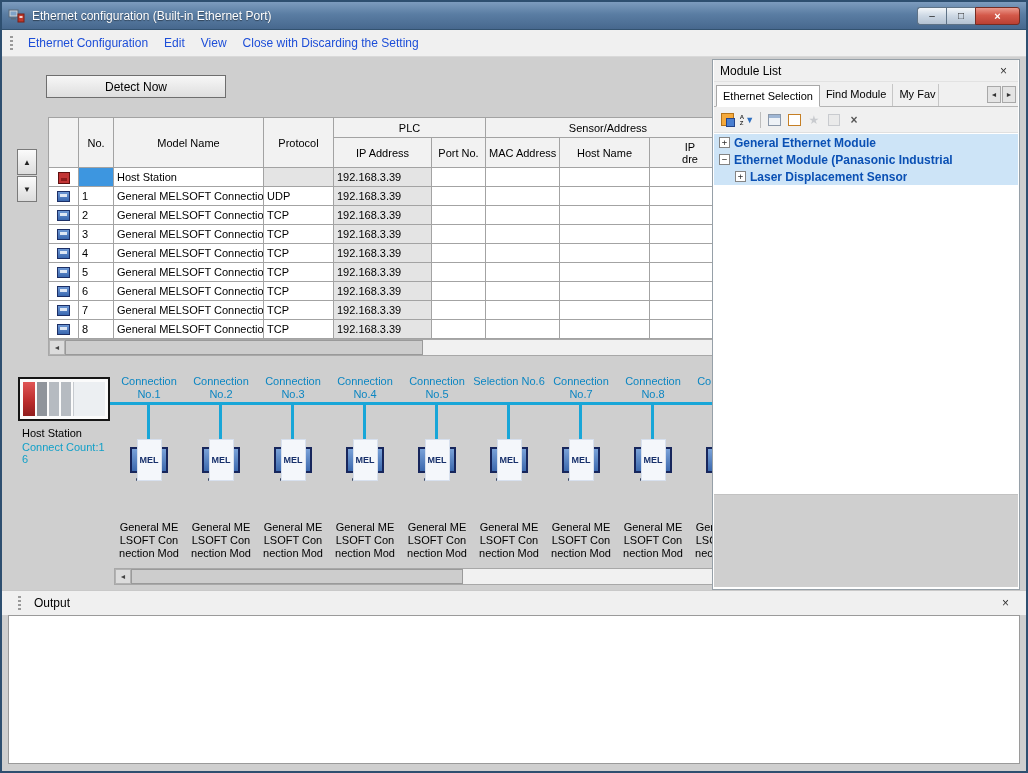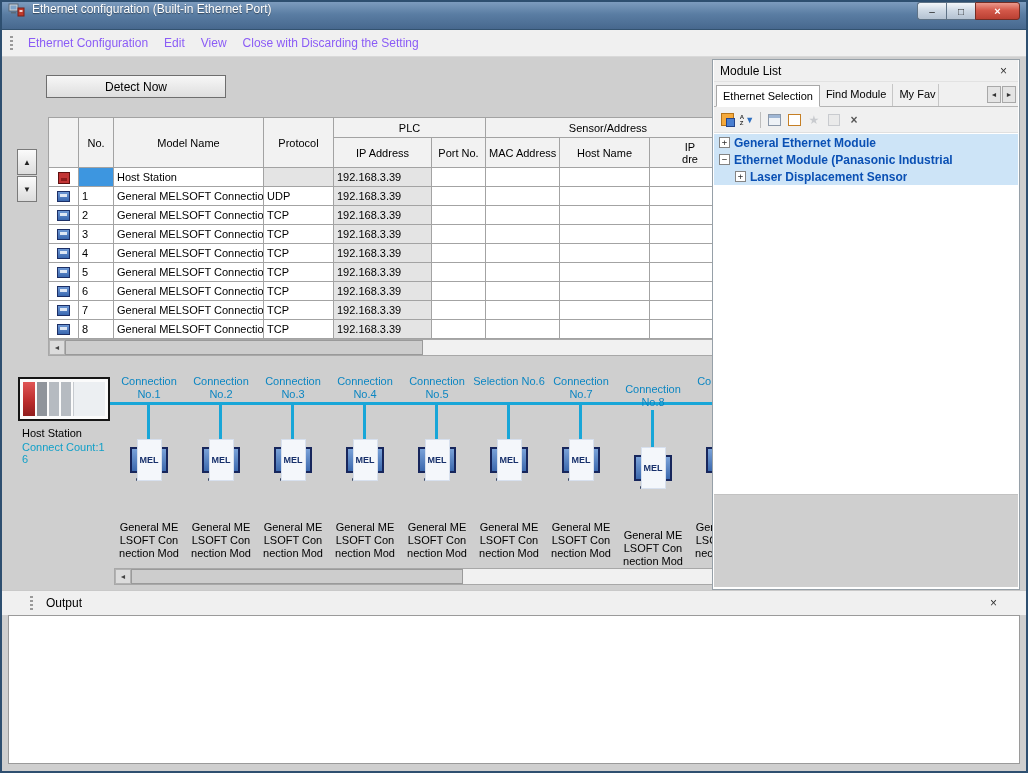--- a/index.html
+++ b/index.html
@@ -3,36 +3,36 @@
 <meta charset="utf-8">
 <style>
   *{box-sizing:border-box;}
   html,body{margin:0;padding:0;background:#fff;}
   #window{position:relative;width:1028px;height:773px;border:2px solid #2e4f70;background:#cfcfcf;
           font-family:"Liberation Sans",sans-serif;overflow:hidden;}
 
   
   .titlebar{position:absolute;top:0;left:0;right:0;height:28px;
     background:linear-gradient(180deg,#7d9cbe 0%,#5a7da3 45%,#47688e 100%);
-    display:flex;align-items:flex-start;padding:0 6px;border-bottom:1px solid #33526f;}
+    display:flex;align-items:center;padding:0 6px;border-bottom:1px solid #33526f;}
   .app-icon{width:18px;height:16px;margin-right:6px;flex:none;}
   .title{color:#fff;font-size:12px;text-shadow:0 1px 1px rgba(0,0,0,.45);flex:1;white-space:nowrap;overflow:hidden;}
   .winbtns{display:flex;}
   .wbtn{width:29px;height:18px;display:flex;align-items:center;justify-content:center;font-size:10px;color:#222;
     background:linear-gradient(#f4f7fa,#cdd8e4 48%,#b4c2d2);border:1px solid #5e7286;border-right:none;}
   .wbtn.min{border-radius:3px 0 0 3px;}
   .wbtn.close{width:45px;border-radius:0 3px 3px 0;border:1px solid #742d24;
     background:linear-gradient(#eb9a8d,#d4594a 45%,#ba4033);color:#fff;font-weight:bold;font-size:11px;}
 
   
   .menubar{position:absolute;top:28px;left:0;right:0;height:27px;background:#f0f0f0;
     border-bottom:1px solid #d9d9d9;display:flex;align-items:center;padding:0 4px;}
   .grip{width:3px;height:15px;margin:0 7px 0 4px;flex:none;
     background:repeating-linear-gradient(180deg,#9a9a9a 0 2px,transparent 2px 4px);}
-  .menu-item{padding:4px 8px;font-size:12px;color:#8b5cf6;white-space:nowrap;}
+  .menu-item{padding:4px 8px;font-size:12px;color:#1d4ed8;white-space:nowrap;}
 
   
   .content{position:absolute;top:55px;left:0;right:0;height:533px;}
   .main-left{position:absolute;left:8px;top:0;width:738px;height:533px;overflow:hidden;}
 
   .detect{position:absolute;left:36px;top:18px;width:180px;height:23px;
     font:12px "Liberation Sans",sans-serif;background:linear-gradient(#f7f7f7,#dedede);
     border:1px solid #6e6e6e;color:#000;}
 
   .mover{position:absolute;left:7px;width:20px;height:26px;background:linear-gradient(#fbfbfb,#dcdcdc);
@@ -137,21 +137,21 @@
   .tree-row{height:17px;display:flex;align-items:center;background:#cde4f7;overflow:hidden;}
   .tree-row.lvl1{padding-left:16px;}
   .expand{width:11px;height:11px;border:1px solid #848484;background:#fff;font-size:9px;line-height:9px;
     text-align:center;margin:0 4px 0 5px;color:#333;flex:none;font-family:"DejaVu Sans Mono",monospace;}
   .tlabel{font-size:12px;font-weight:bold;color:#0a50b4;white-space:nowrap;overflow:hidden;}
   .mp-gray{position:absolute;top:434px;left:1px;right:1px;bottom:2px;background:#cfcfcf;border-top:1px solid #c2c2c2;}
 
   
   .output-panel{position:absolute;left:0;right:0;top:588px;height:181px;background:#cfcfcf;}
   .output-header{position:absolute;top:0;left:0;right:0;height:25px;background:#f0f0f0;display:flex;
-    align-items:center;padding:0 24px;border-top:1px solid #c9c9c9;}
+    align-items:center;padding:0 12px;border-top:1px solid #c9c9c9;}
   .output-title{font-size:12px;margin-left:6px;flex:1;color:#000;}
   .output-body{position:absolute;top:25px;left:6px;right:6px;bottom:7px;background:#fff;border:1px solid #9a9a9a;}
 </style>
 </head>
 <body>
 
 <div id="window">
 
   <div class="titlebar">
     <svg class="app-icon" viewBox="0 0 18 16">
@@ -424,21 +424,21 @@
               <div class="c-line"></div>
               <div class="c-mon">
                 <div class="screen">
                   <span class="mel">MEL</span>
                 </div>
                 <div class="stand"></div>
                 <div class="base"></div>
               </div>
               <div class="c-dev">General MELSOFT Connection Mod</div>
             </div>
-            <div class="conn" style="left: 607px; margin-top: 8px;">
+            <div class="conn" style="left: 607px;">
               <div class="c-label">Connection No.8</div>
               <div class="c-line"></div>
               <div class="c-mon">
                 <div class="screen">
                   <span class="mel">MEL</span>
                 </div>
                 <div class="stand"></div>
                 <div class="base"></div>
               </div>
               <div class="c-dev">General MELSOFT Connection Mod</div>

